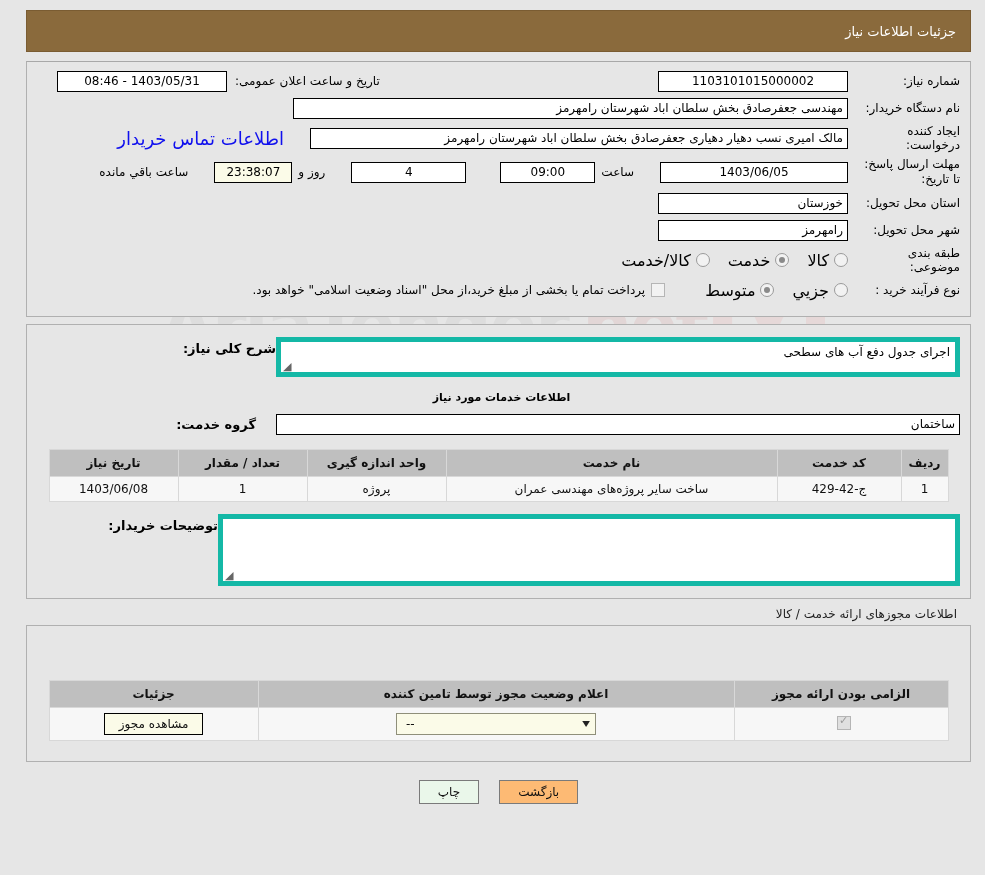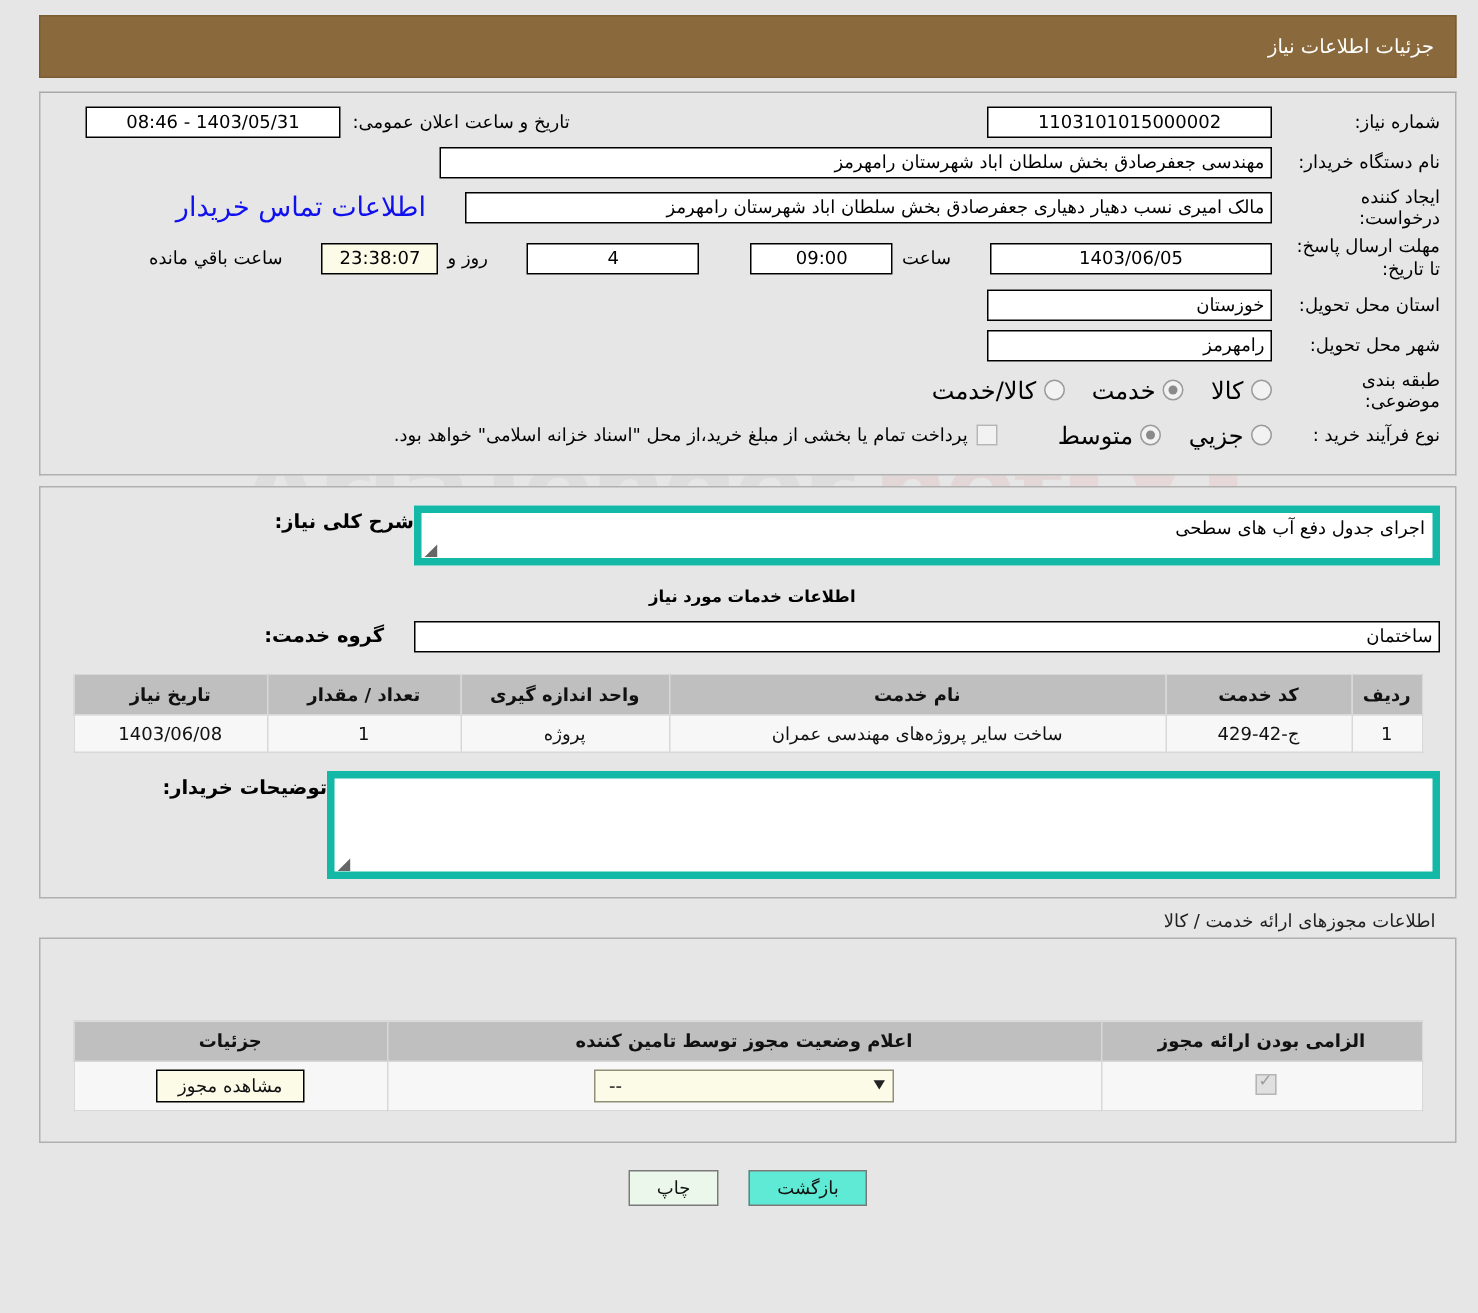--- a/index.html
+++ b/index.html
@@ -358,21 +358,21 @@
     margin-top: 18px;
   }
   .btn {
     border: 1px solid #7a7a7a;
     font-size: 12px;
     padding: 4px 18px;
     cursor: pointer;
     color: #111;
   }
   .btn.print { background: #eaf7ea; }
-  .btn.back  { background: #5eead4; }
+  .btn.back  { background: #fdba74; }
 
   .spacer-panel-pad { height: 28px; }
 </style>
 </head>
 <body>
 
 <div class="watermark">
   <div class="wm-inner">
     <div class="wm-shield">
       <div class="outer"></div>
@@ -457,21 +457,21 @@
         <label class="radio-wrap">
           <span class="radio"></span>
           <span class="rl">جزیي</span>
         </label>
         <label class="radio-wrap">
           <span class="radio on"></span>
           <span class="rl">متوسط</span>
         </label>
         <label class="radio-wrap" style="margin-right:22px;">
           <span class="chk"></span>
-          <span class="note-text">پرداخت تمام یا بخشی از مبلغ خرید،از محل "اسناد خزانه اسلامی" خواهد بود.</span>
+          <span class="note-text">پرداخت تمام یا بخشی از مبلغ خرید،از محل "اسناد وضعیت اسلامی" خواهد بود.</span>
         </label>
       </div>
     </div>
   </div>
 
   <div class="panel2">
 
     <div class="ta-row" style="margin-bottom:6px;">
       <div class="ta ta-desc">
         <span>اجرای جدول دفع آب های سطحی</span>

